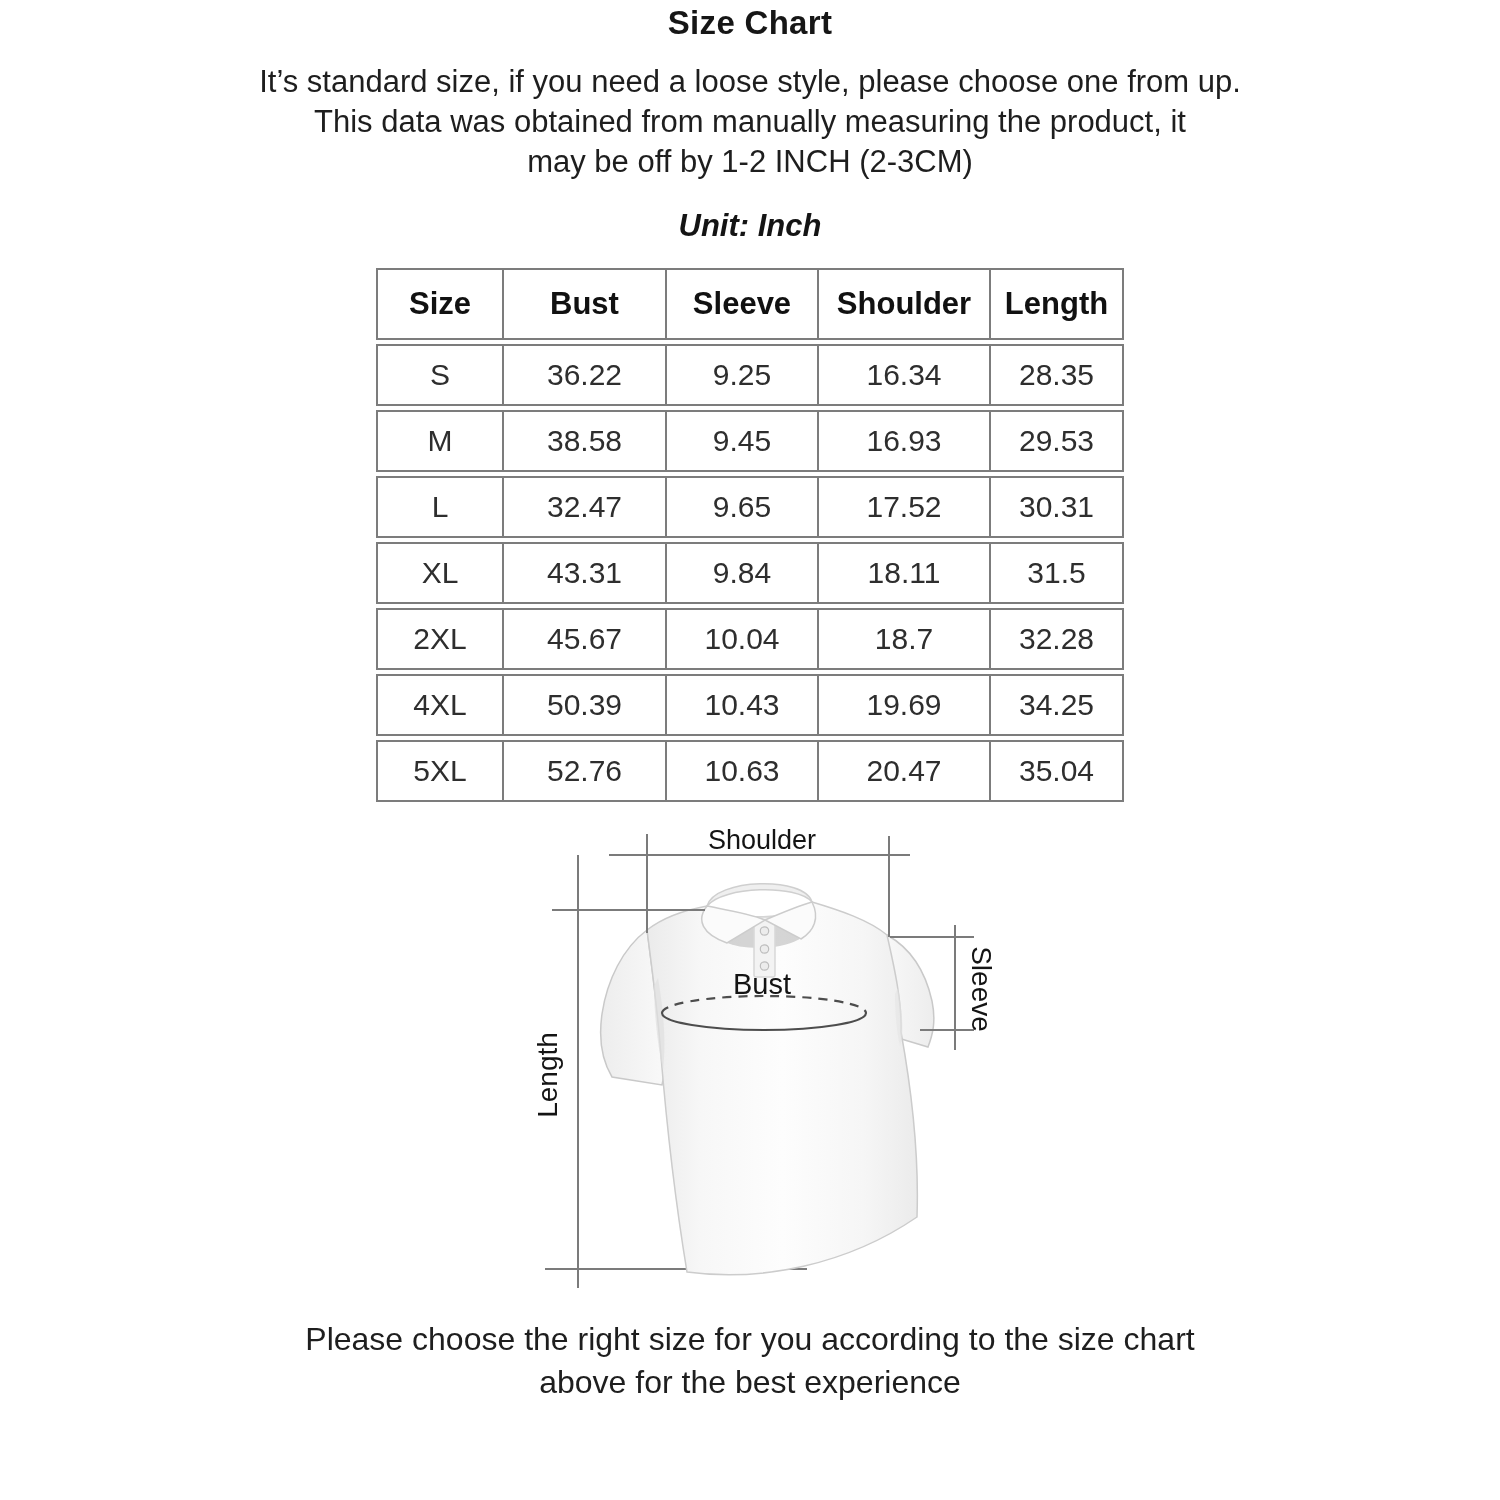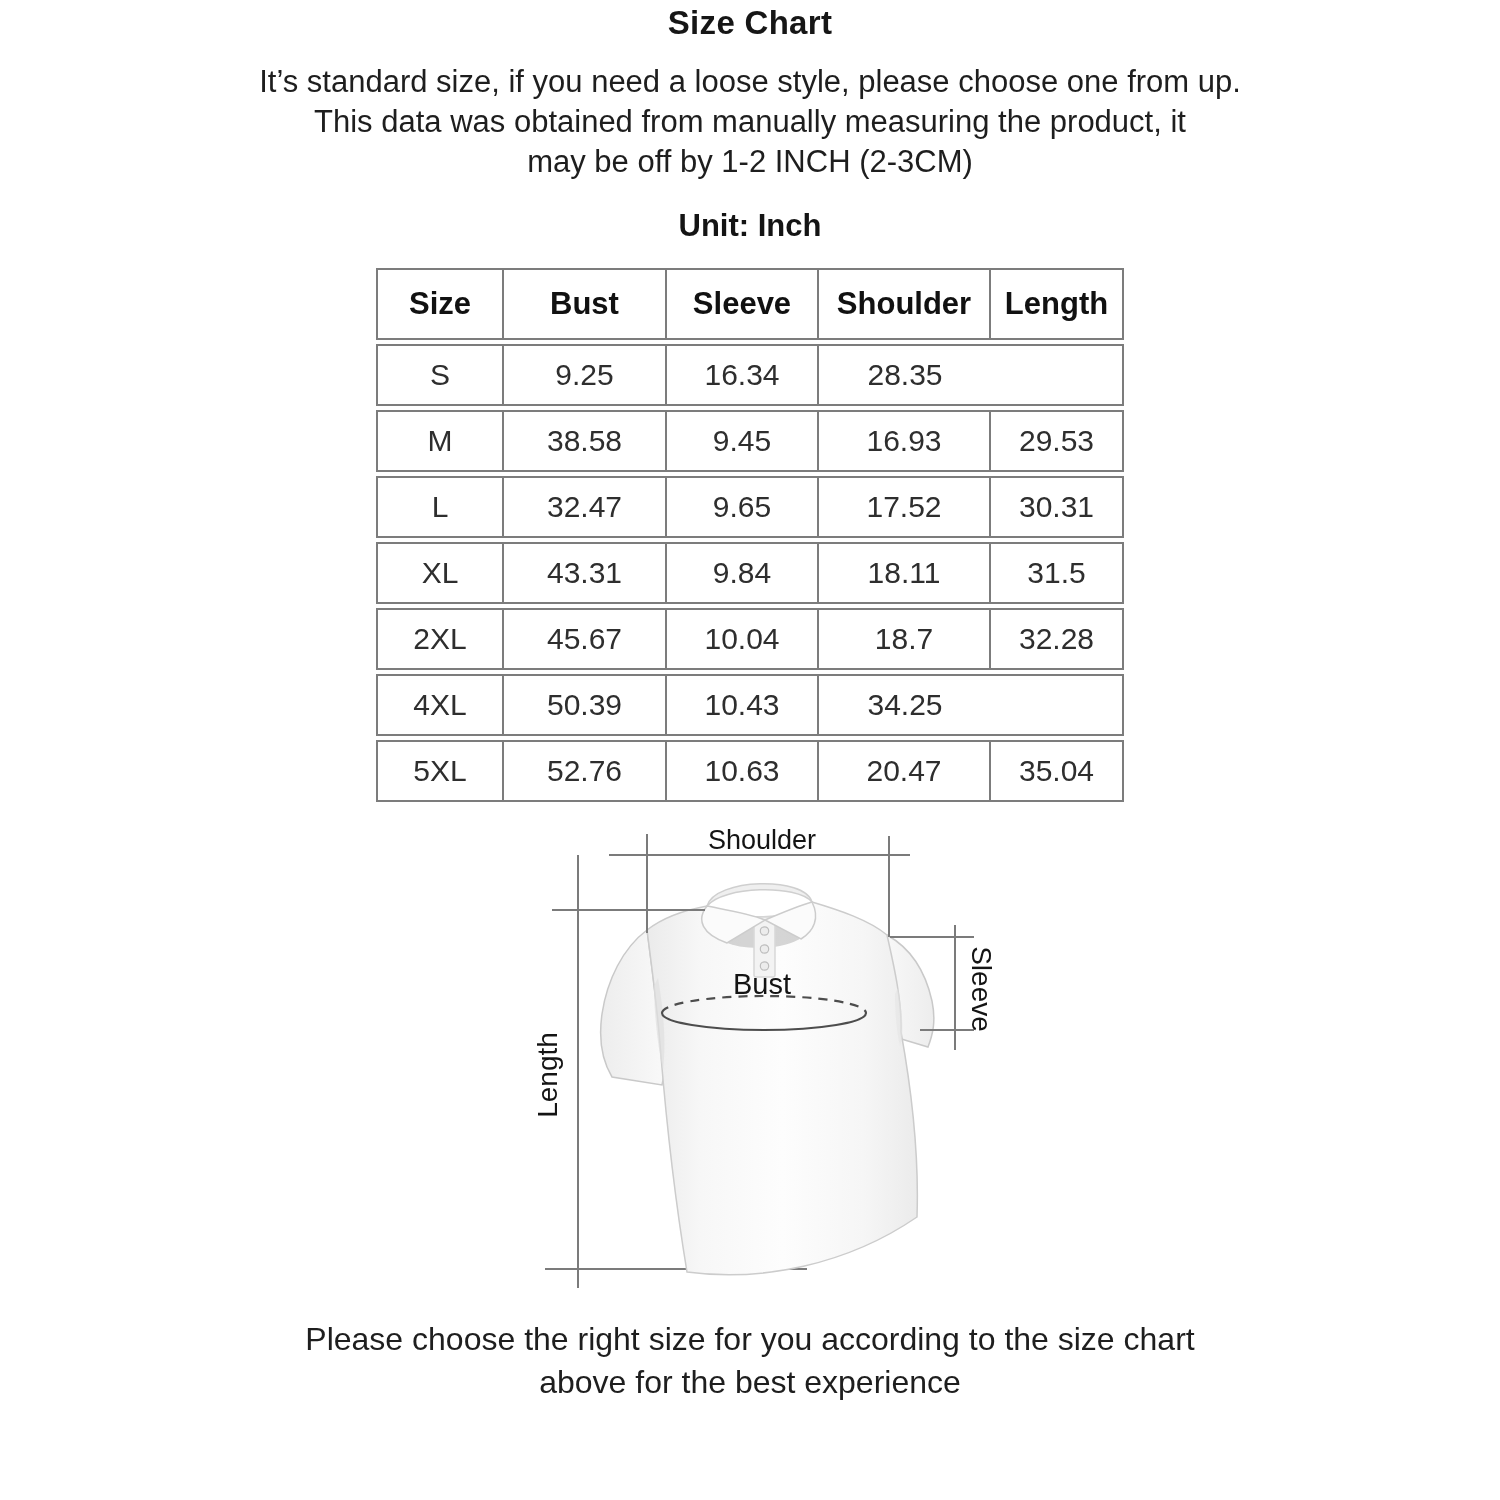--- a/index.html
+++ b/index.html
@@ -30,20 +30,21 @@
     font-size: 31px;
     line-height: 40px;
     color: #1e1e1e;
   }
   .unit {
     margin-top: 26px;
     text-align: center;
     font-size: 31px;
     font-weight: 700;
     color: #141414;
+    font-style: italic;
   }
   .size-table {
     width: 748px;
     margin: 24px auto 0;
   }
   .t-row {
     display: grid;
     grid-template-columns: 126px 163px 152px 172px 131px;
     border: 2px solid #7c7c7c;
     height: 62px;
@@ -103,20 +104,21 @@
   <div class="size-table">
     <div class="t-row header">
       <div class="t-cell">Size</div>
       <div class="t-cell">Bust</div>
       <div class="t-cell">Sleeve</div>
       <div class="t-cell">Shoulder</div>
       <div class="t-cell">Length</div>
     </div>
     <div class="t-row">
       <div class="t-cell">S</div>
+      <div class="t-cell">36.22</div>
       <div class="t-cell">9.25</div>
       <div class="t-cell">16.34</div>
       <div class="t-cell">28.35</div>
     </div>
     <div class="t-row">
       <div class="t-cell">M</div>
       <div class="t-cell">38.58</div>
       <div class="t-cell">9.45</div>
       <div class="t-cell">16.93</div>
       <div class="t-cell">29.53</div>
@@ -139,20 +141,21 @@
       <div class="t-cell">2XL</div>
       <div class="t-cell">45.67</div>
       <div class="t-cell">10.04</div>
       <div class="t-cell">18.7</div>
       <div class="t-cell">32.28</div>
     </div>
     <div class="t-row">
       <div class="t-cell">4XL</div>
       <div class="t-cell">50.39</div>
       <div class="t-cell">10.43</div>
+      <div class="t-cell">19.69</div>
       <div class="t-cell">34.25</div>
     </div>
     <div class="t-row">
       <div class="t-cell">5XL</div>
       <div class="t-cell">52.76</div>
       <div class="t-cell">10.63</div>
       <div class="t-cell">20.47</div>
       <div class="t-cell">35.04</div>
     </div>
   </div>

